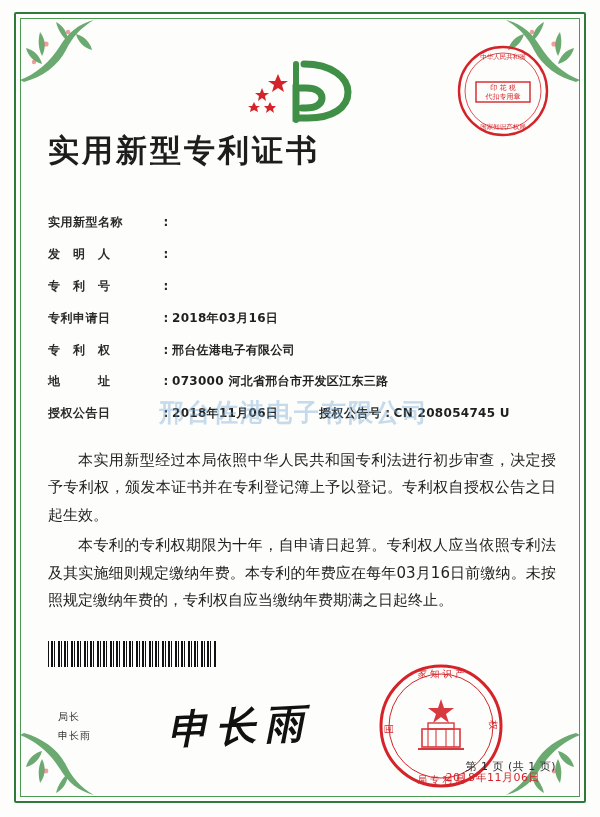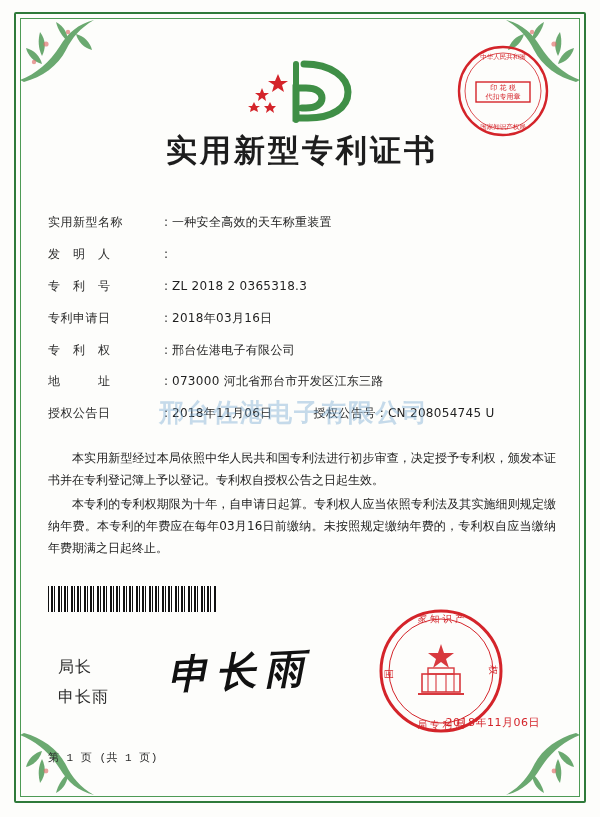--- a/index.html
+++ b/index.html
@@ -67,38 +67,39 @@
     left: 196px; top: 0px;
     width: 120px; height: 66px;
   }
   .red-seal {
     position: absolute;
     right: 6px; top: -14px;
     width: 94px; height: 94px;
   }
 
   .main-title {
-    text-align: center;
+    text-align: left;
     font-size: 31px;
     font-weight: bold;
     letter-spacing: 3px;
     color: #1d1d1d;
     margin-top: -4px;
     font-family: "DejaVu Sans", "Liberation Sans", sans-serif;
   }
 
   .fields {
     margin-top: 42px;
     font-size: 12px;
     line-height: 1.45;
   }
   .frow {
     display: flex;
     align-items: flex-start;
     margin-bottom: 14.5px;
+    font-weight: bold;
   }
   .flabel {
     width: 112px;
     flex: none;
     letter-spacing: 0.5px;
     color: #2b2b2b;
     white-space: nowrap;
   }
   .fsep {
     width: 12px; flex: none;
@@ -126,21 +127,21 @@
     font-size: 25px;
     font-weight: bold;
     letter-spacing: 2px;
     color: rgba(120,170,210,.42);
     pointer-events: none;
     white-space: nowrap;
   }
 
   .paragraphs {
     margin-top: 24px;
-    font-size: 12px;
+    font-size: 15px;
     line-height: 1.85;
     text-align: justify;
     color: #222;
   }
   .paragraphs p {
     margin: 0 0 2px 0;
     text-indent: 2em;
   }
 
   
@@ -159,21 +160,21 @@
 
   
   .sign-block {
     position: relative;
     margin-top: 14px;
     height: 108px;
   }
   .sign-labels {
     position: absolute;
     left: 10px; top: 26px;
-    font-size: 16px;
+    font-size: 10px;
     line-height: 1.9;
     letter-spacing: 1px;
   }
   .handwriting {
     position: absolute;
     left: 120px; top: 18px;
     font-family: "DejaVu Serif", "Liberation Serif", serif;
     font-size: 40px;
     font-weight: bold;
     font-style: italic;
@@ -189,26 +190,25 @@
   .seal-date {
     position: absolute;
     right: 16px; bottom: 4px;
     font-size: 11px;
     color: #d4242a;
     letter-spacing: .5px;
   }
 
   .footer {
     position: absolute;
-    left: 0; right: 0; bottom: 12px;
-    text-align: left;
+    left: 0; right: 0; bottom: 3px;
+    text-align: right;
     font-size: 11px;
     color: #2b2b2b;
     letter-spacing: .5px;
-    font-family: Liberation Mono, monospace;
   }
 </style>
 </head>
 <body>
 
 <div class="page">
 
   <div class="outer-frame"></div>
   <div class="inner-frame"></div>
 
@@ -305,32 +305,30 @@
       </div>
     </div>
 
     <div class="main-title">实用新型专利证书</div>
 
     <div class="fields">
 
       <div class="frow">
         <div class="flabel">实用新型名称</div>
         <div class="fsep">:</div>
-        <div class="fvalue">一种安全高效的天车称重装置</div>
       </div>
 
       <div class="frow">
         <div class="flabel">发　明　人</div>
         <div class="fsep">:</div>
       </div>
 
       <div class="frow">
         <div class="flabel">专　利　号</div>
         <div class="fsep">:</div>
-        <div class="fvalue">ZL 2018 2 0365318.3</div>
       </div>
 
       <div class="frow">
         <div class="flabel">专利申请日</div>
         <div class="fsep">:</div>
         <div class="fvalue">2018年03月16日</div>
       </div>
 
       <div class="frow">
         <div class="flabel">专　利　权</div>

